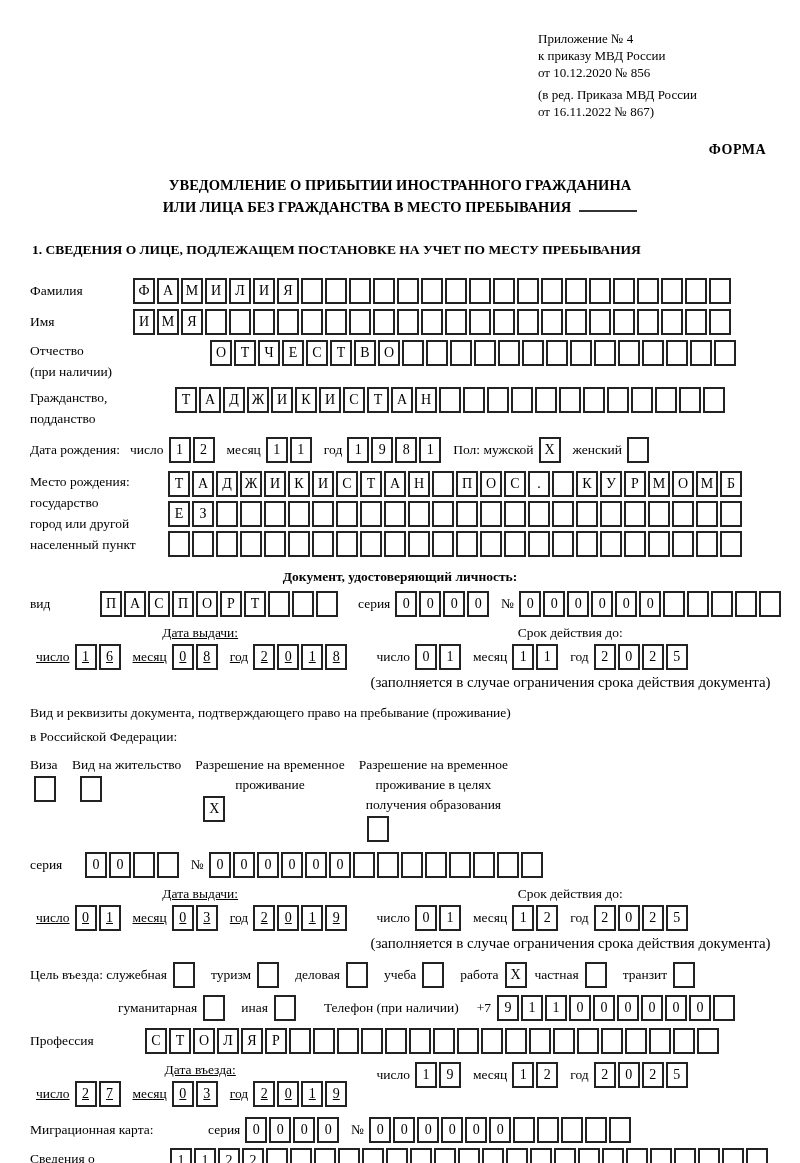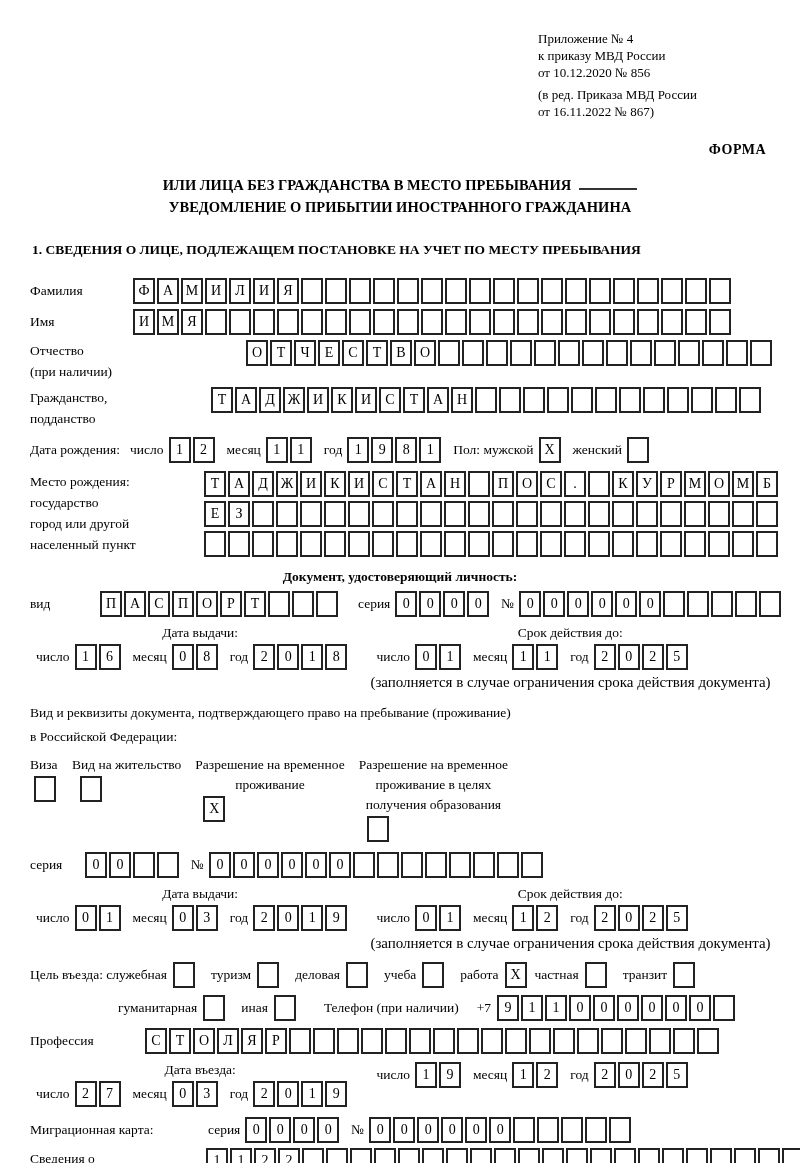--- a/index.html
+++ b/index.html
@@ -13,42 +13,42 @@
   .hdr { margin-left:auto; width:232px; font-size:13px; line-height:17px; }
   .hdr .gap { margin-top:5px; }
   .forma { text-align:right; font-weight:bold; font-size:14px; margin:22px 4px 0 0; letter-spacing:.5px; }
 
   .title { text-align:center; font-weight:bold; font-size:14.5px; line-height:22px; margin-top:16px; }
   .blank { display:inline-block; width:58px; border-bottom:2px solid #333; height:.95em; margin-left:8px; }
 
   .sec { font-weight:bold; font-size:13.5px; margin:24px 0 20px 2px; }
 
   .row { display:flex; align-items:center; margin-bottom:5px; }
-  .row.top { align-items:flex-start;gap:36px; }
+  .row.top { align-items:flex-start; }
   .lbl { flex:none; }
   .lblcol { flex:none; line-height:21px; }
   .w103{width:103px} .w180{width:180px} .w145{width:145px}
   .w138{width:138px} .w115{width:115px} .w140{width:140px}
 
   .cells { display:inline-flex; flex:none; }
   .cell {
     width:22px; height:26px; box-sizing:border-box; flex:none;
     border:2px solid #222; margin-right:2px; background:#fff;
     display:inline-flex; align-items:center; justify-content:center;
     font-size:14px; line-height:1;
   }
   .stack .cells { display:flex; margin-bottom:4px; }
 
   .subl { margin:0 5px 0 10px; flex:none; }
   .subl.first { margin-left:6px; }
 
   .center-b { text-align:center; font-weight:bold; margin:8px 0 6px 0; }
 
   .twocol { display:flex; margin-top:8px; }
-  .col-l { width:46%; }
+  .col-l { width:46%;text-decoration:underline; }
   .col-r { width:54%; }
   .dhdr { text-align:center; margin-bottom:3px; }
   .drow { display:flex; align-items:center; justify-content:flex-start; }
   .dnote { font-size:15px; text-align:center; margin-top:4px; white-space:nowrap; }
 
   .intro { margin:10px 0 2px 0; line-height:24px; }
 
   .optrow { display:flex; align-items:flex-start; margin:6px 0 10px 0; }
   .opt { display:flex; align-items:flex-start; margin-right:14px;flex-direction:column; }
   .opt .optlbl { text-align:center; line-height:20px; }
@@ -69,22 +69,22 @@
     <div>Приложение № 4</div>
     <div>к приказу МВД России</div>
     <div>от 10.12.2020 № 856</div>
     <div class="gap">(в ред. Приказа МВД России</div>
     <div>от 16.11.2022 № 867)</div>
   </div>
 
   <div class="forma">ФОРМА</div>
 
   <div class="title">
+    <div>УВЕДОМЛЕНИЕ О ПРИБЫТИИ ИНОСТРАННОГО ГРАЖДАНИНА</div>
     <div><span>ИЛИ ЛИЦА БЕЗ ГРАЖДАНСТВА В МЕСТО ПРЕБЫВАНИЯ</span><span class="blank"></span></div>
-    <div>УВЕДОМЛЕНИЕ О ПРИБЫТИИ ИНОСТРАННОГО ГРАЖДАНИНА</div>
   </div>
 
   <div class="sec">1. СВЕДЕНИЯ О ЛИЦЕ, ПОДЛЕЖАЩЕМ ПОСТАНОВКЕ НА УЧЕТ ПО МЕСТУ ПРЕБЫВАНИЯ</div>
 
   <div class="row">
     <span class="lbl w103">Фамилия</span>
     <span class="cells">
         <span class="cell">Ф</span>
         <span class="cell">А</span>
         <span class="cell">М</span>

